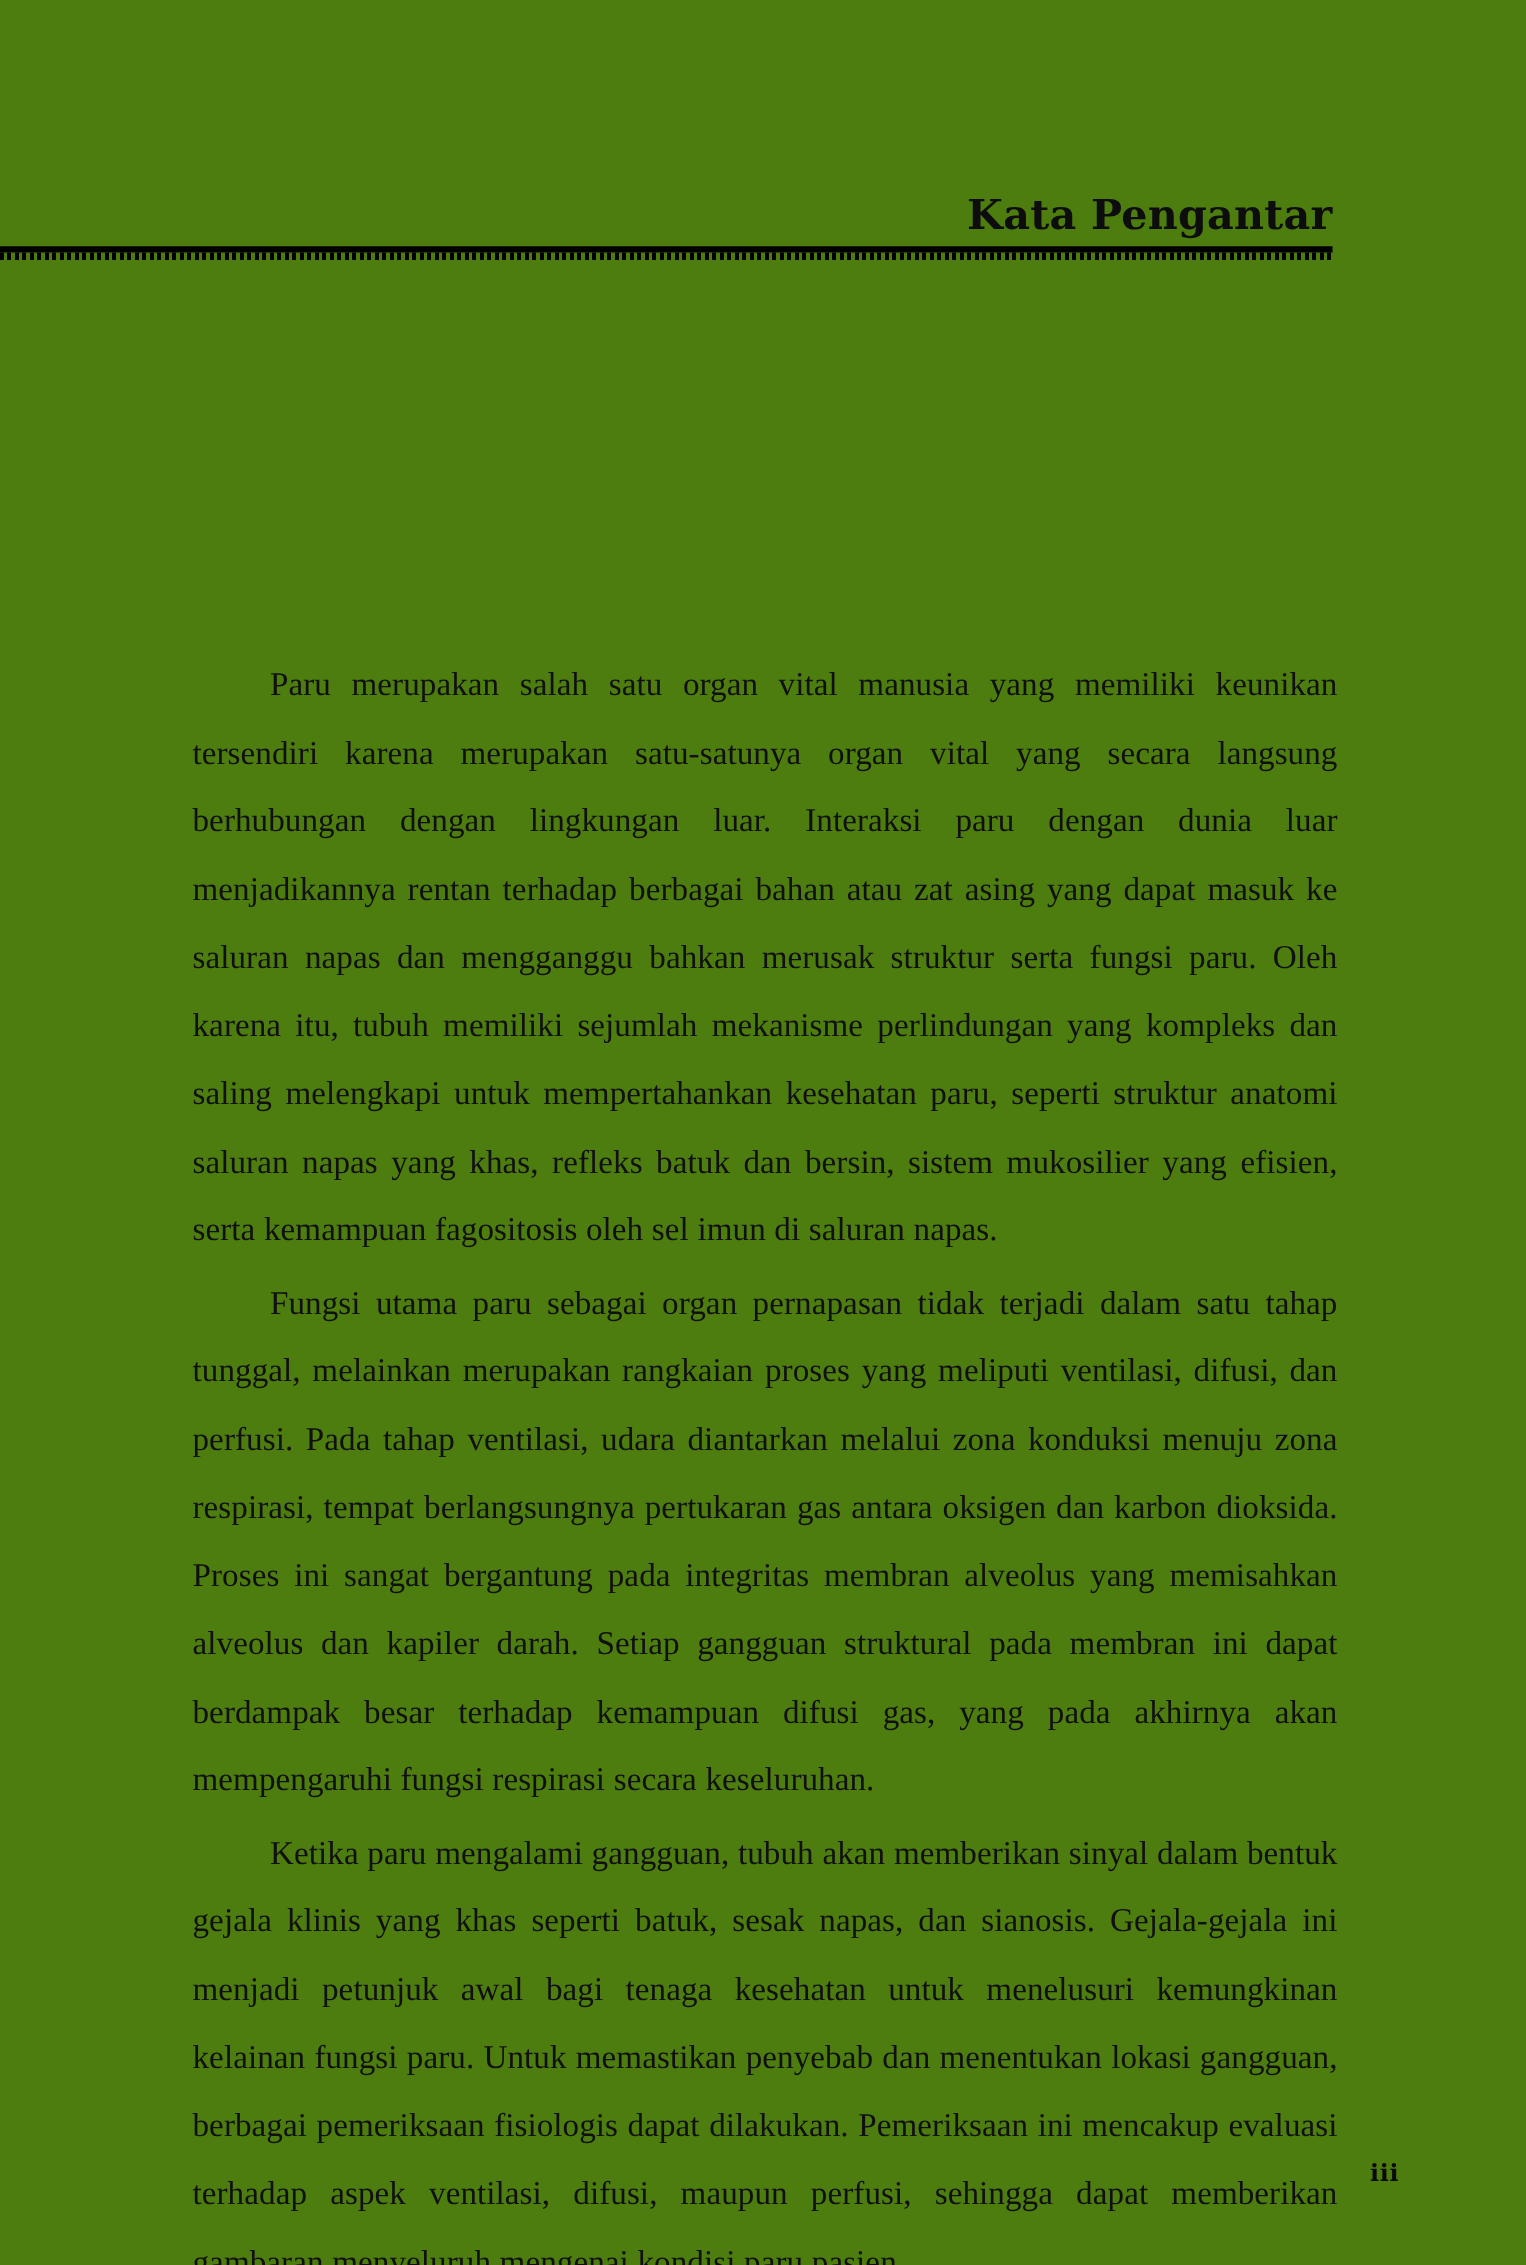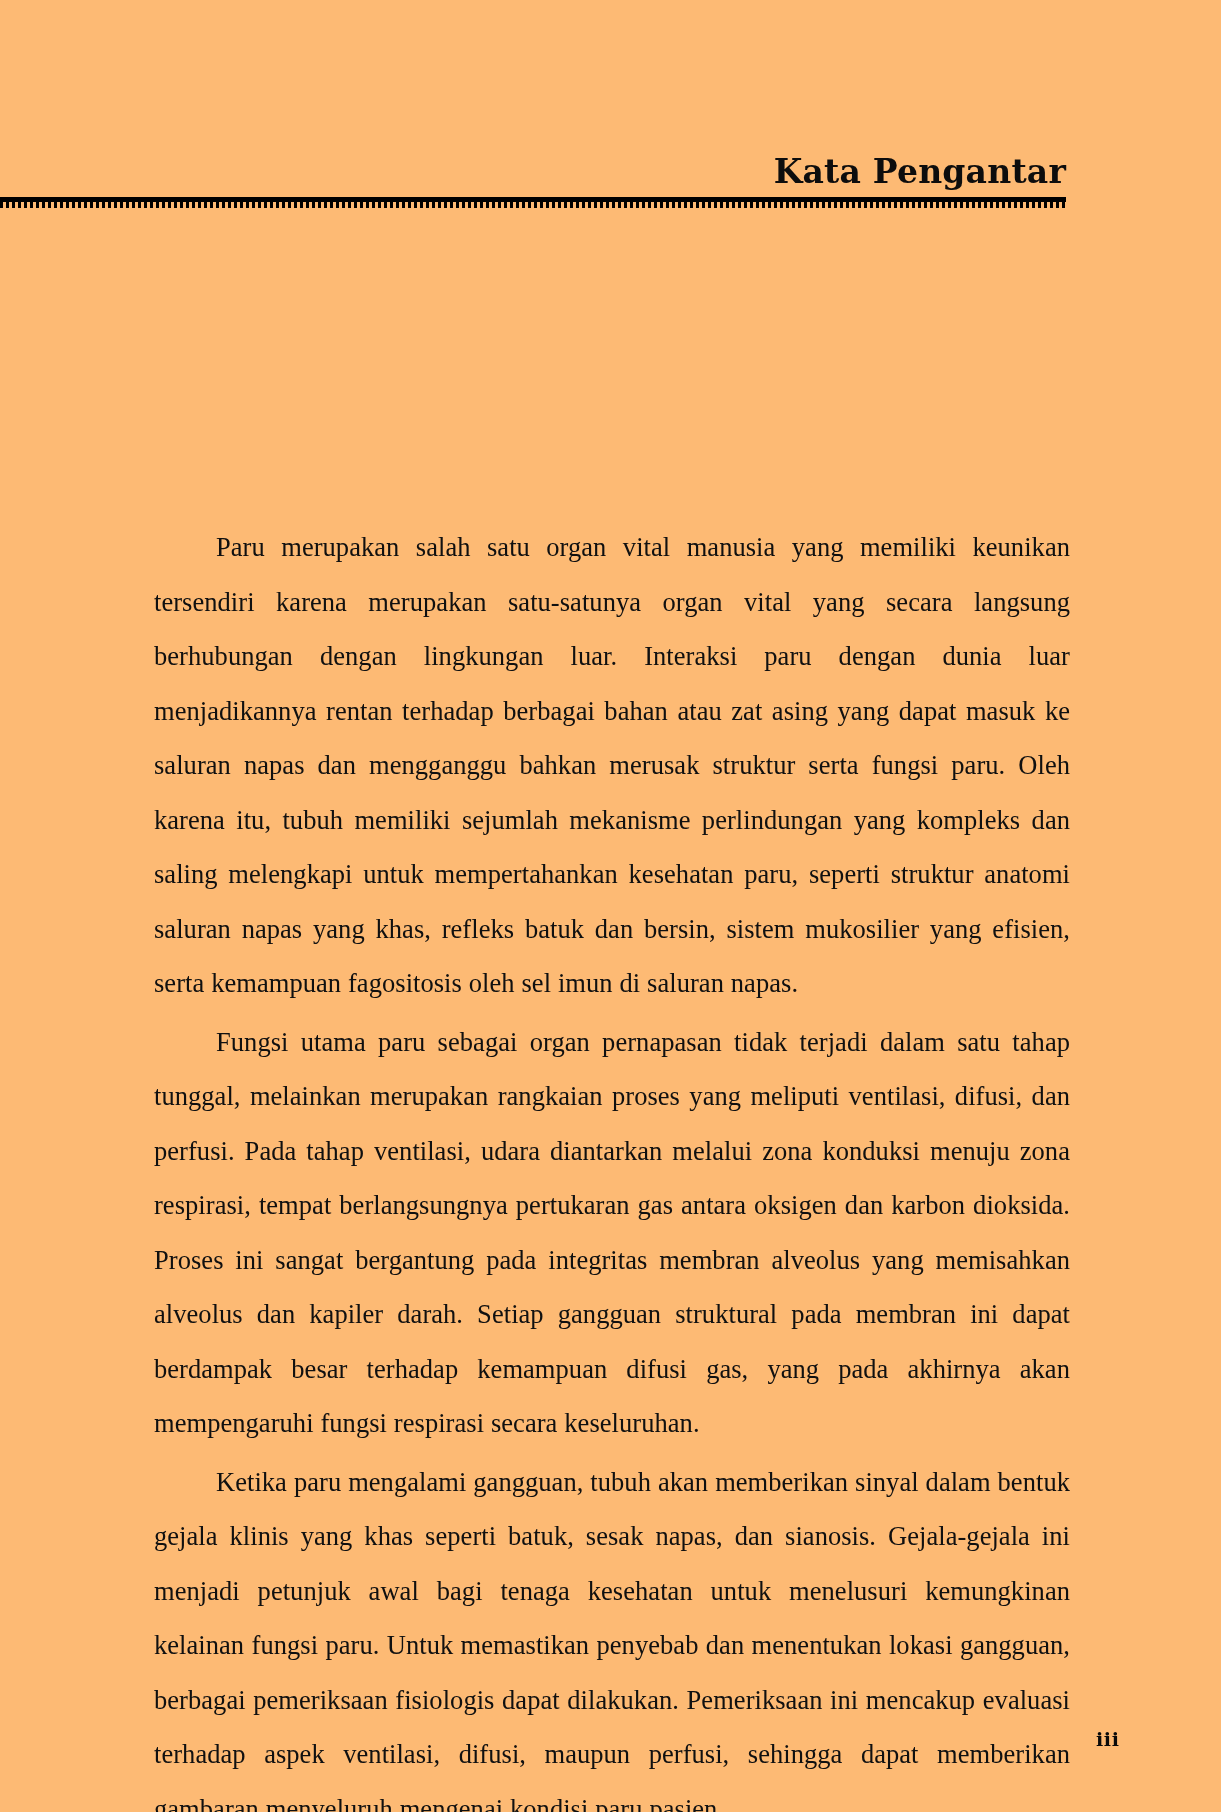--- a/index.html
+++ b/index.html
@@ -14,21 +14,21 @@
     overflow: hidden;
     font-family: "Liberation Serif", "DejaVu Serif", serif;
     color: #000000;
     -webkit-font-smoothing: antialiased;
   }
 
   
   .page {
     position: absolute;
     inset: 0;
-    background: #fdba74;
+    background: #4d7c0f;
   }
 
   
   .header {
     position: absolute;
     left: 0;
     top: 118px;
     width: 1066px;
     height: 96px;
   }

